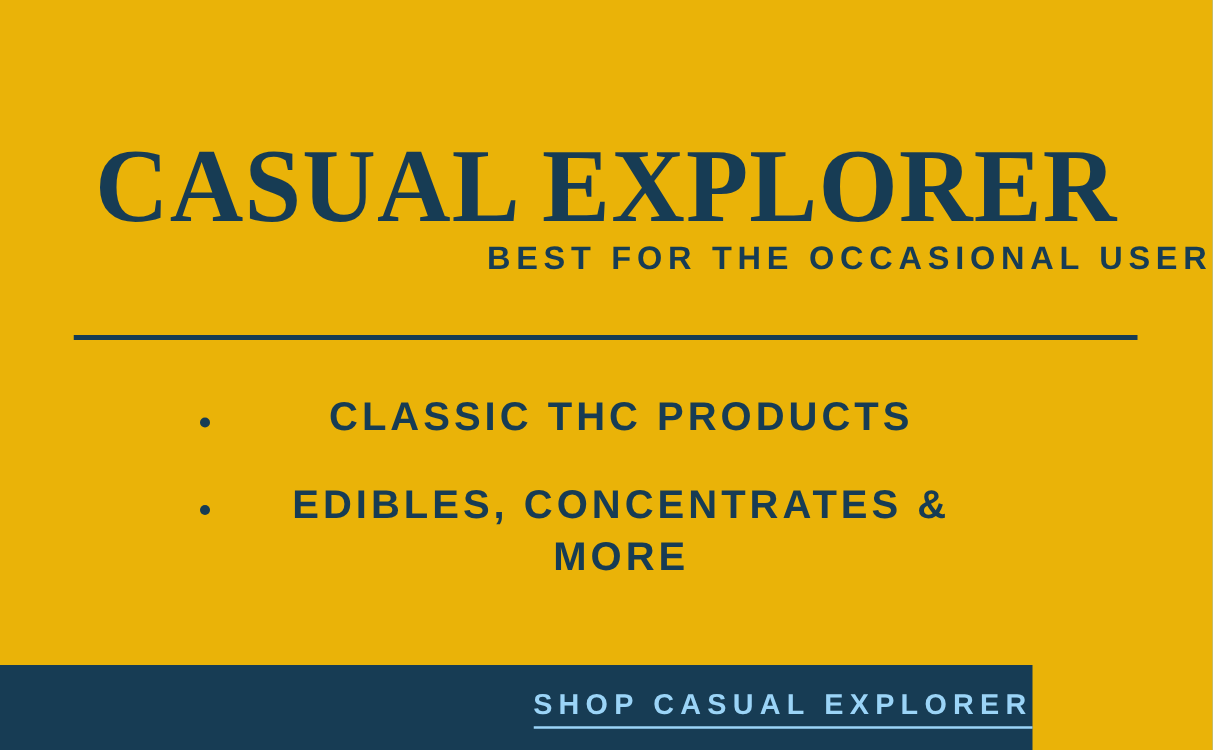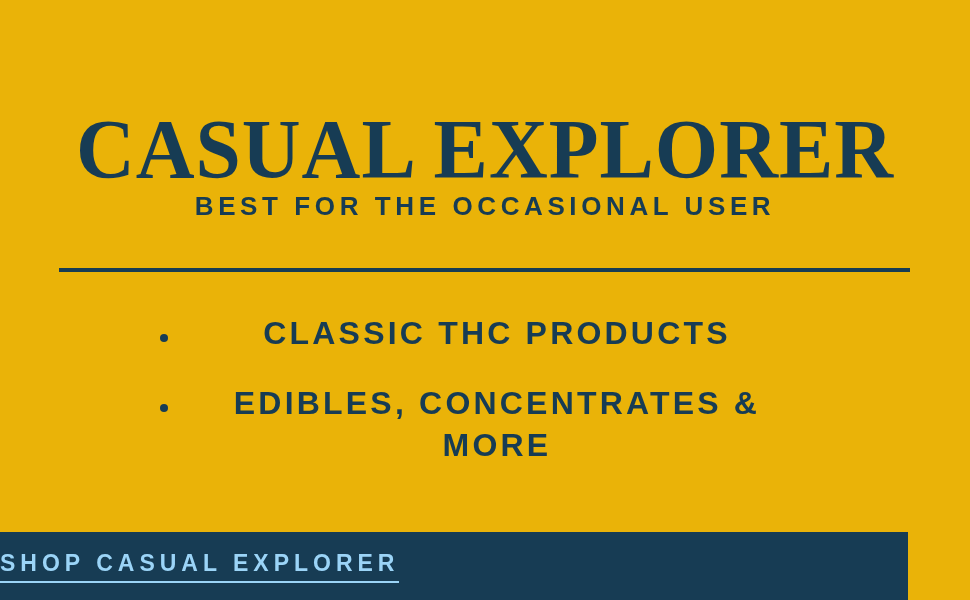--- a/index.html
+++ b/index.html
@@ -39,21 +39,21 @@
     transform-origin: center top;
     white-space: nowrap;
   }
 
   
   #subtitle {
     position: absolute;
     left: 0;
     top: 190px;
     width: 970px;
-    text-align: center;
+    text-align: right;
     font-family: "Liberation Sans", sans-serif;
     font-weight: bold;
     font-size: 26px;
     line-height: 32px;
     letter-spacing: 4.6px;
     color: #173c54;
     white-space: nowrap;
   }
 
   
@@ -101,26 +101,26 @@
     line-height: 42px;
     letter-spacing: 3.2px;
     color: #173c54;
   }
 
   
   #footer {
     position: absolute;
     left: 0;
     top: 532px;
-    width: 908px;
+    width: 826px;
     height: 68px;
     background: #173c54;
     display: flex;
     align-items: center;
-    justify-content: flex-start;
+    justify-content: flex-end;
   }
   #shop-link {
     display: inline-block;
     font-family: "Liberation Sans", sans-serif;
     font-weight: bold;
     font-size: 23px;
     line-height: 28px;
     letter-spacing: 5px;
     color: #9bd4f7;
     text-decoration: none;

